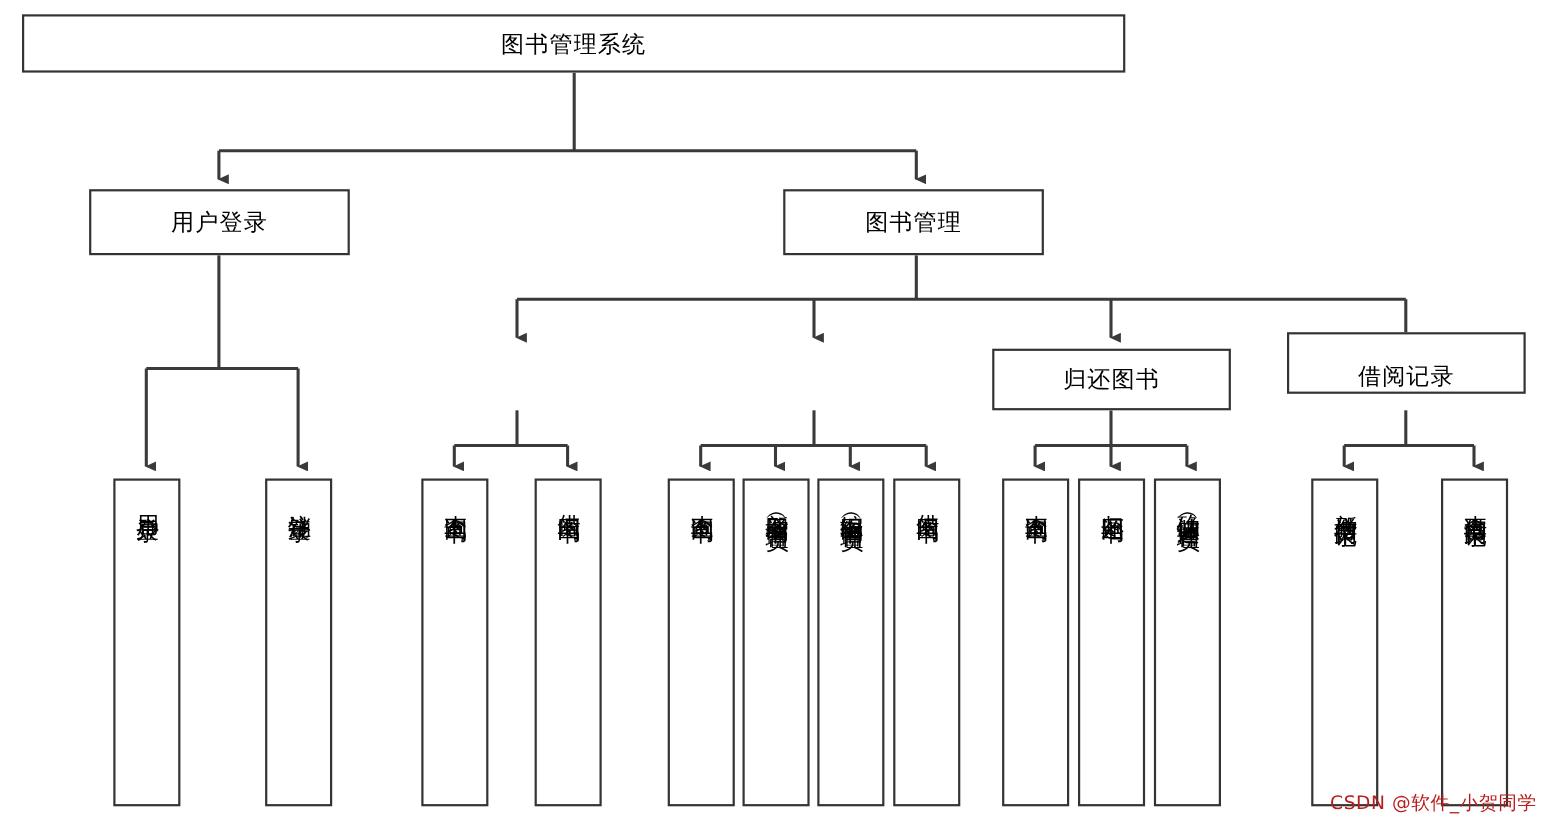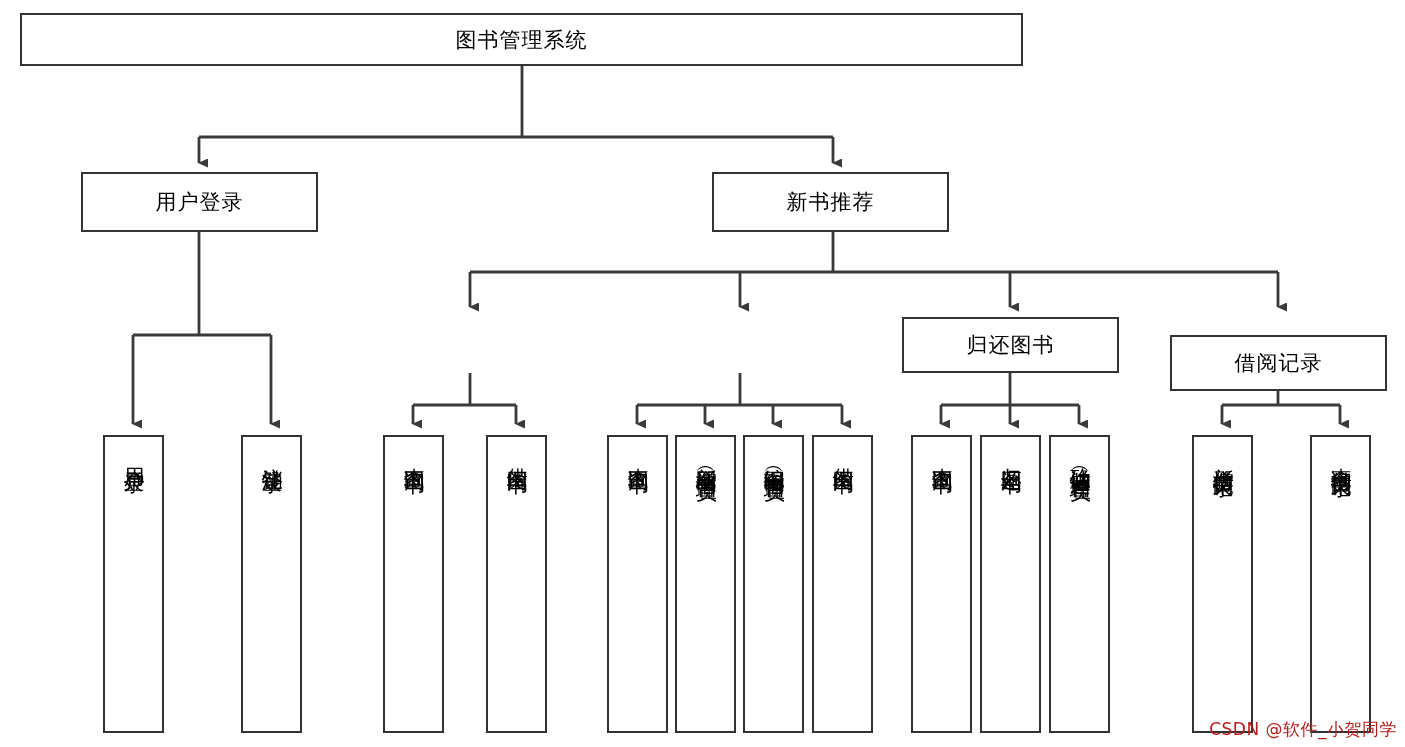--- a/index.html
+++ b/index.html
@@ -119,27 +119,27 @@
   </svg>
 
   <div class="node horiz" style="left:20px; top:13px; width:1003px; height:53px;">
     <span>图书管理系统</span>
   </div>
 
   <div class="node horiz" style="left:81px; top:172px; width:237px; height:60px;">
     <span>用户登录</span>
   </div>
   <div class="node horiz" style="left:712px; top:172px; width:237px; height:60px;">
-    <span>新书推荐</span>
+    <span>图书管理</span>
   </div>
 
   <div class="node horiz" style="left:902px; top:317px; width:217px; height:56px;">
     <span>归还图书</span>
   </div>
-  <div class="node horiz" style="left:1170px; top:335px; width:217px; height:56px;">
+  <div class="node horiz" style="left:1170px; top:302px; width:217px; height:56px;align-items:flex-end;">
     <span>借阅记录</span>
   </div>
 
   <div class="node vert" style="left:103px; top:435px; width:61px; height:298px;">
     <span class="vert-label">用户登录</span>
   </div>
   <div class="node vert" style="left:241px; top:435px; width:61px; height:298px;">
     <span class="vert-label">注销登录</span>
   </div>
 

